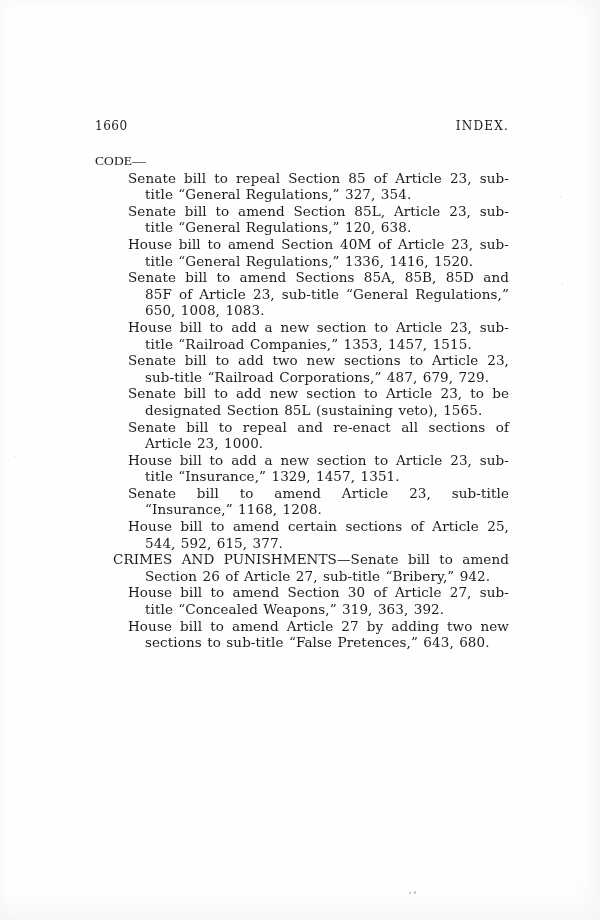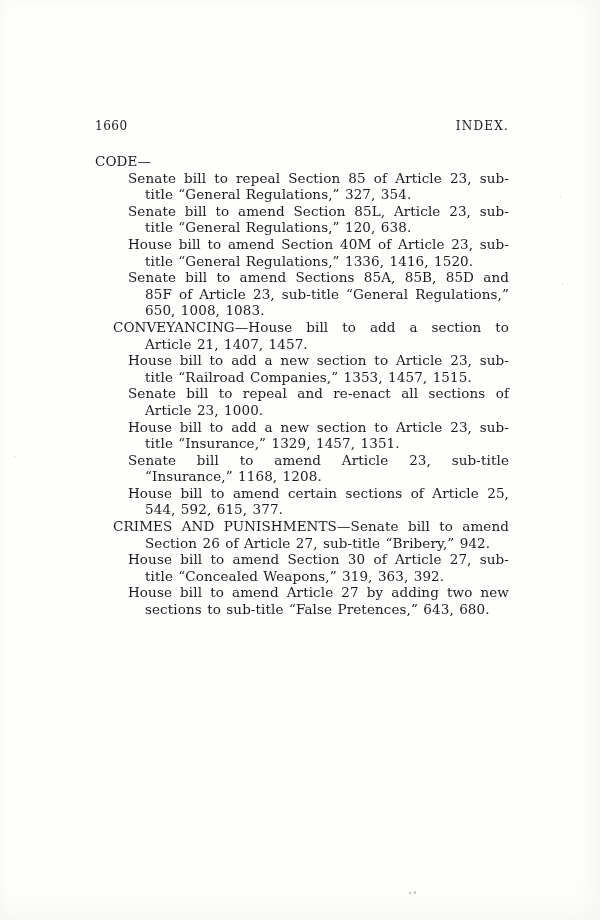--- a/index.html
+++ b/index.html
@@ -44,20 +44,21 @@
   .entries {
     font-size: 13.5px;
     line-height: 16.6px;
     text-align: justify;
     letter-spacing: 0.1px;
     word-spacing: 1px;
   }
   .lvl-heading {
     padding-left: 0;
     text-indent: 0;
+    font-family: Liberation Serif, serif;
   }
   .lvl-sub {
     padding-left: 50px;
     text-indent: -32px;
   }
   .lvl-entry {
     padding-left: 50px;
     text-indent: -17px;
   }
   .speck {
@@ -82,22 +83,23 @@
       <span class="page-number">1660</span>
       <span class="running-head">INDEX.</span>
     </div>
 
     <div class="entries">
       <div class="lvl-heading">CODE—</div>
       <div class="lvl-entry">Senate bill to repeal Section 85 of Article 23, sub-title “General Regulations,” 327, 354.</div>
       <div class="lvl-entry">Senate bill to amend Section 85L, Article 23, sub-title “General Regulations,” 120, 638.</div>
       <div class="lvl-entry">House bill to amend Section 40M of Article 23, sub-title “General Regulations,” 1336, 1416, 1520.</div>
       <div class="lvl-entry">Senate bill to amend Sections 85A, 85B, 85D and 85F of Article 23, sub-title “General Regulations,” 650, 1008, 1083.</div>
-      <div class="lvl-sub">CONVEYANCING—House bill to add a section to Article 21, 1407, 1457.</div>
       <div class="lvl-entry">House bill to add a new section to Article 23, sub-title “Railroad Companies,” 1353, 1457, 1515.</div>
+      <div class="lvl-entry">Senate bill to add two new sections to Article 23, sub-title “Railroad Corporations,” 487, 679, 729.</div>
+      <div class="lvl-entry">Senate bill to add new section to Article 23, to be designated Section 85L (sustaining veto), 1565.</div>
       <div class="lvl-entry">Senate bill to repeal and re-enact all sections of Article 23, 1000.</div>
       <div class="lvl-entry">House bill to add a new section to Article 23, sub-title “Insurance,” 1329, 1457, 1351.</div>
       <div class="lvl-entry">Senate bill to amend Article 23, sub-title “Insurance,” 1168, 1208.</div>
       <div class="lvl-entry">House bill to amend certain sections of Article 25, 544, 592, 615, 377.</div>
       <div class="lvl-sub">CRIMES AND PUNISHMENTS—Senate bill to amend Section 26 of Article 27, sub-title “Bribery,” 942.</div>
       <div class="lvl-entry">House bill to amend Section 30 of Article 27, sub-title “Concealed Weapons,” 319, 363, 392.</div>
       <div class="lvl-entry">House bill to amend Article 27 by adding two new sections to sub-title “False Pretences,” 643, 680.</div>
     </div>
 
   </div>

